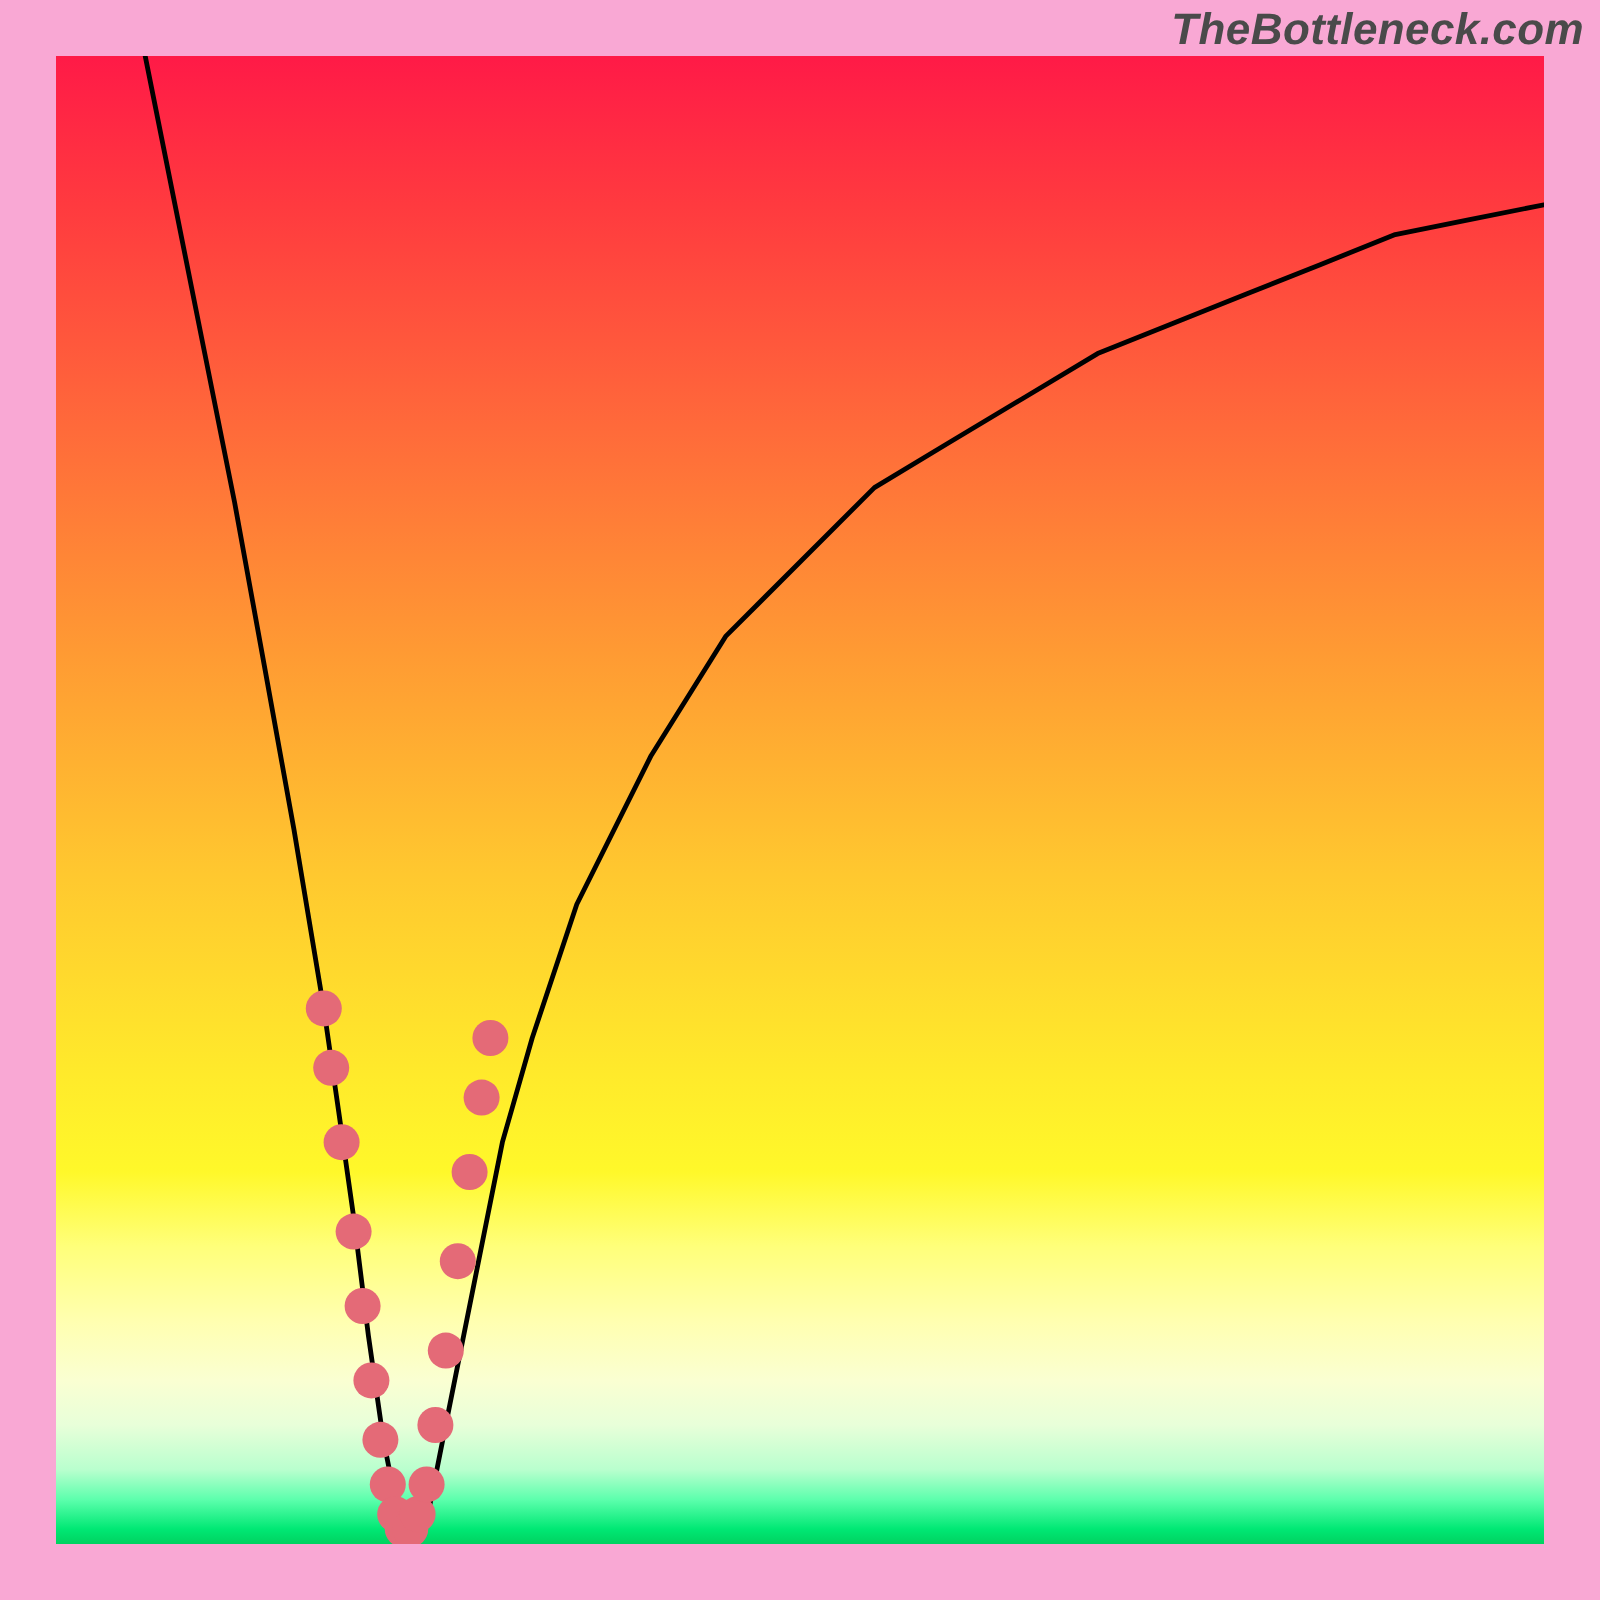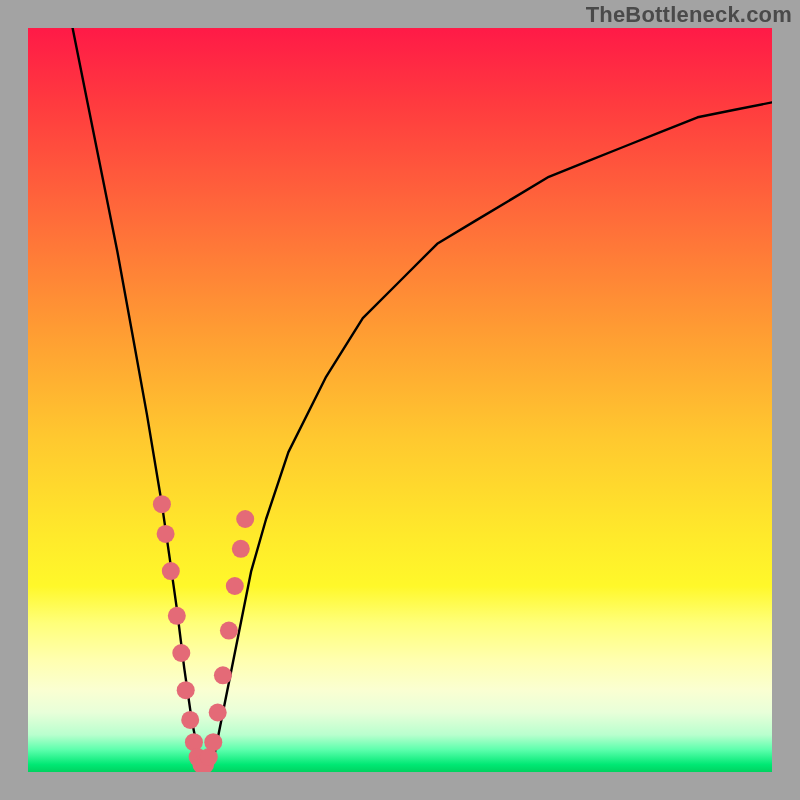--- a/index.html
+++ b/index.html
@@ -6,22 +6,23 @@
     margin: 0;
     padding: 0;
     width: 800px;
     height: 800px;
     overflow: hidden;
     font-family: Arial, Helvetica, sans-serif;
   }
   .outer {
     width: 800px;
     height: 800px;
-    background: #a3a3a3;
+    background: #f9a8d4;
     position: relative;
+    font-style: italic;
   }
   .watermark {
     position: absolute;
     top: 2px;
     right: 8px;
     color: #4a4a4a;
     font-size: 22px;
     font-weight: 600;
     z-index: 10;
     letter-spacing: 0.2px;

